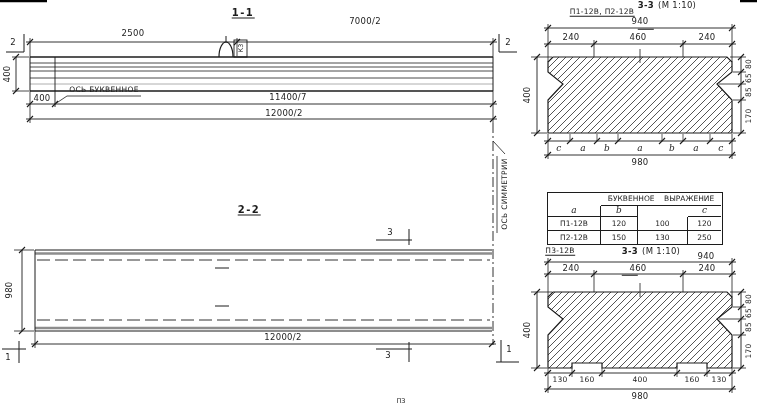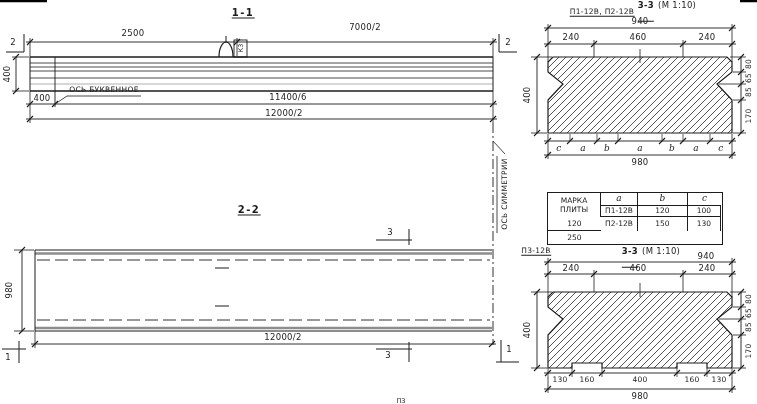--- a/index.html
+++ b/index.html
@@ -10,21 +10,21 @@
   }
   #linework{position:absolute;left:0;top:0;}
   .lbl{position:absolute;font-size:8.5px;line-height:1;white-space:nowrap;
        transform:translate(-50%,-50%);color:#1c1c1c;letter-spacing:.3px;}
   .rot{transform:translate(-50%,-50%) rotate(-90deg);}
   .ul{border-bottom:1px solid #1c1c1c;padding-bottom:0;}
   .t10{font-size:10px;letter-spacing:1.5px;font-weight:bold;}
   .t75{font-size:7.5px;}
   .t65{font-size:6.5px;letter-spacing:0;}
   .it{font-style:italic;font-family:"DejaVu Serif","Liberation Serif",serif;font-size:9px;}
-  .ttl span{padding-bottom:11px;}
+  .ttl span{padding-bottom:19px;}
   .ttl .u3{border-bottom:1px solid #1c1c1c;margin-right:4px;font-weight:bold;}
   
   .tbl{position:absolute;left:547px;top:192px;width:176px;height:53px;
        border:1.4px solid #1c1c1c;box-sizing:border-box;
        display:grid;grid-template-columns:53px 37px 50px 33px;
        grid-template-rows:13px 11px 14px 13px;font-size:7.5px;}
   .tbl .c{display:flex;align-items:center;justify-content:center;
           box-sizing:border-box;text-align:center;line-height:1.25;}
   .tbl .br{border-right:1px solid #1c1c1c;}
   .tbl .bb{border-bottom:1px solid #1c1c1c;}
@@ -187,27 +187,27 @@
         M545 277 L551 271 M591 277 L597 271 M680 277 L686 271 M729 277 L735 271
         M534 295 L540 289 M534 371 L540 365
         M738 295 L744 289 M738 310 L744 304 M738 322 L744 316 M738 338 L744 332 M738 371 L744 365
         M545 376 L551 370 M569 376 L575 370 M599 376 L605 370 M674 376 L680 370 M704 376 L710 370 M729 376 L735 370
         M545 392 L551 386 M729 392 L735 386"></path>
     </g>
   </svg>
 
   <div class="lbl t10 ul" style="left:243px;top:13px">1-1</div>
   <div class="lbl" style="left:133px;top:33px">2500</div>
-  <div class="lbl" style="left:365px;top:27px">7000/2</div>
+  <div class="lbl" style="left:365px;top:21px">7000/2</div>
   <div class="lbl" style="left:13px;top:42px">2</div>
   <div class="lbl" style="left:508px;top:42px">2</div>
   <div class="lbl rot" style="left:7px;top:74px">400</div>
   <div class="lbl" style="left:42px;top:98px">400</div>
   <div class="lbl t75" style="left:104px;top:90px">ОСЬ БУКВЕННОЕ</div>
-  <div class="lbl" style="left:288px;top:97px">11400/6</div>
+  <div class="lbl" style="left:288px;top:97px">11400/7</div>
   <div class="lbl" style="left:284px;top:113px">12000/2</div>
   <div class="lbl rot t65" style="left:240.5px;top:48px">К3</div>
   <div class="lbl rot t75" style="left:505px;top:194px">ОСЬ СИММЕТРИИ</div>
 
   <div class="lbl t10 ul" style="left:249px;top:210px">2-2</div>
   <div class="lbl" style="left:390px;top:232px">3</div>
   <div class="lbl rot" style="left:9px;top:290px">980</div>
   <div class="lbl" style="left:283px;top:337px">12000/2</div>
   <div class="lbl" style="left:388px;top:355px">3</div>
   <div class="lbl" style="left:8px;top:357px">1</div>
@@ -227,36 +227,35 @@
   <div class="lbl it" style="left:559px;top:148px">c</div>
   <div class="lbl it" style="left:583px;top:148px">a</div>
   <div class="lbl it" style="left:607px;top:148px">b</div>
   <div class="lbl it" style="left:640px;top:148px">a</div>
   <div class="lbl it" style="left:672px;top:148px">b</div>
   <div class="lbl it" style="left:696px;top:148px">a</div>
   <div class="lbl it" style="left:721px;top:148px">c</div>
   <div class="lbl" style="left:640px;top:162px">980</div>
 
   <div class="tbl">
-    <div class="c br mark-col">МАРКА
-ПЛИТЫ</div>
+    <div class="c bb grp">БУКВЕННОЕ ВЫРАЖЕНИЕ</div>
     <div class="c br bb it">a</div>
     <div class="c br bb it">b</div>
     <div class="c bb it" style="grid-column:4">c</div>
     <div class="c br bb">П1-12В</div>
     <div class="c br bb">120</div>
     <div class="c br bb">100</div>
     <div class="c bb">120</div>
     <div class="c br">П2-12В</div>
     <div class="c br">150</div>
     <div class="c br">130</div>
     <div class="c">250</div>
   </div>
 
-  <div class="lbl t75 ul" style="left:536px;top:251px">П3-12В</div>
+  <div class="lbl t75 ul" style="left:560px;top:251px">П3-12В</div>
   <div class="lbl ttl" style="left:651px;top:251px"><span class="u3">3-3</span><span>(М 1:10)</span></div>
   <div class="lbl" style="left:706px;top:256px">940</div>
   <div class="lbl" style="left:571px;top:268px">240</div>
   <div class="lbl" style="left:638px;top:268px">460</div>
   <div class="lbl" style="left:707px;top:268px">240</div>
   <div class="lbl rot" style="left:527px;top:330px">400</div>
   <div class="lbl rot t75" style="left:749px;top:299px">80</div>
   <div class="lbl rot t75" style="left:749px;top:313px">65</div>
   <div class="lbl rot t75" style="left:749px;top:327px">85</div>
   <div class="lbl rot t75" style="left:749px;top:351px">170</div>

